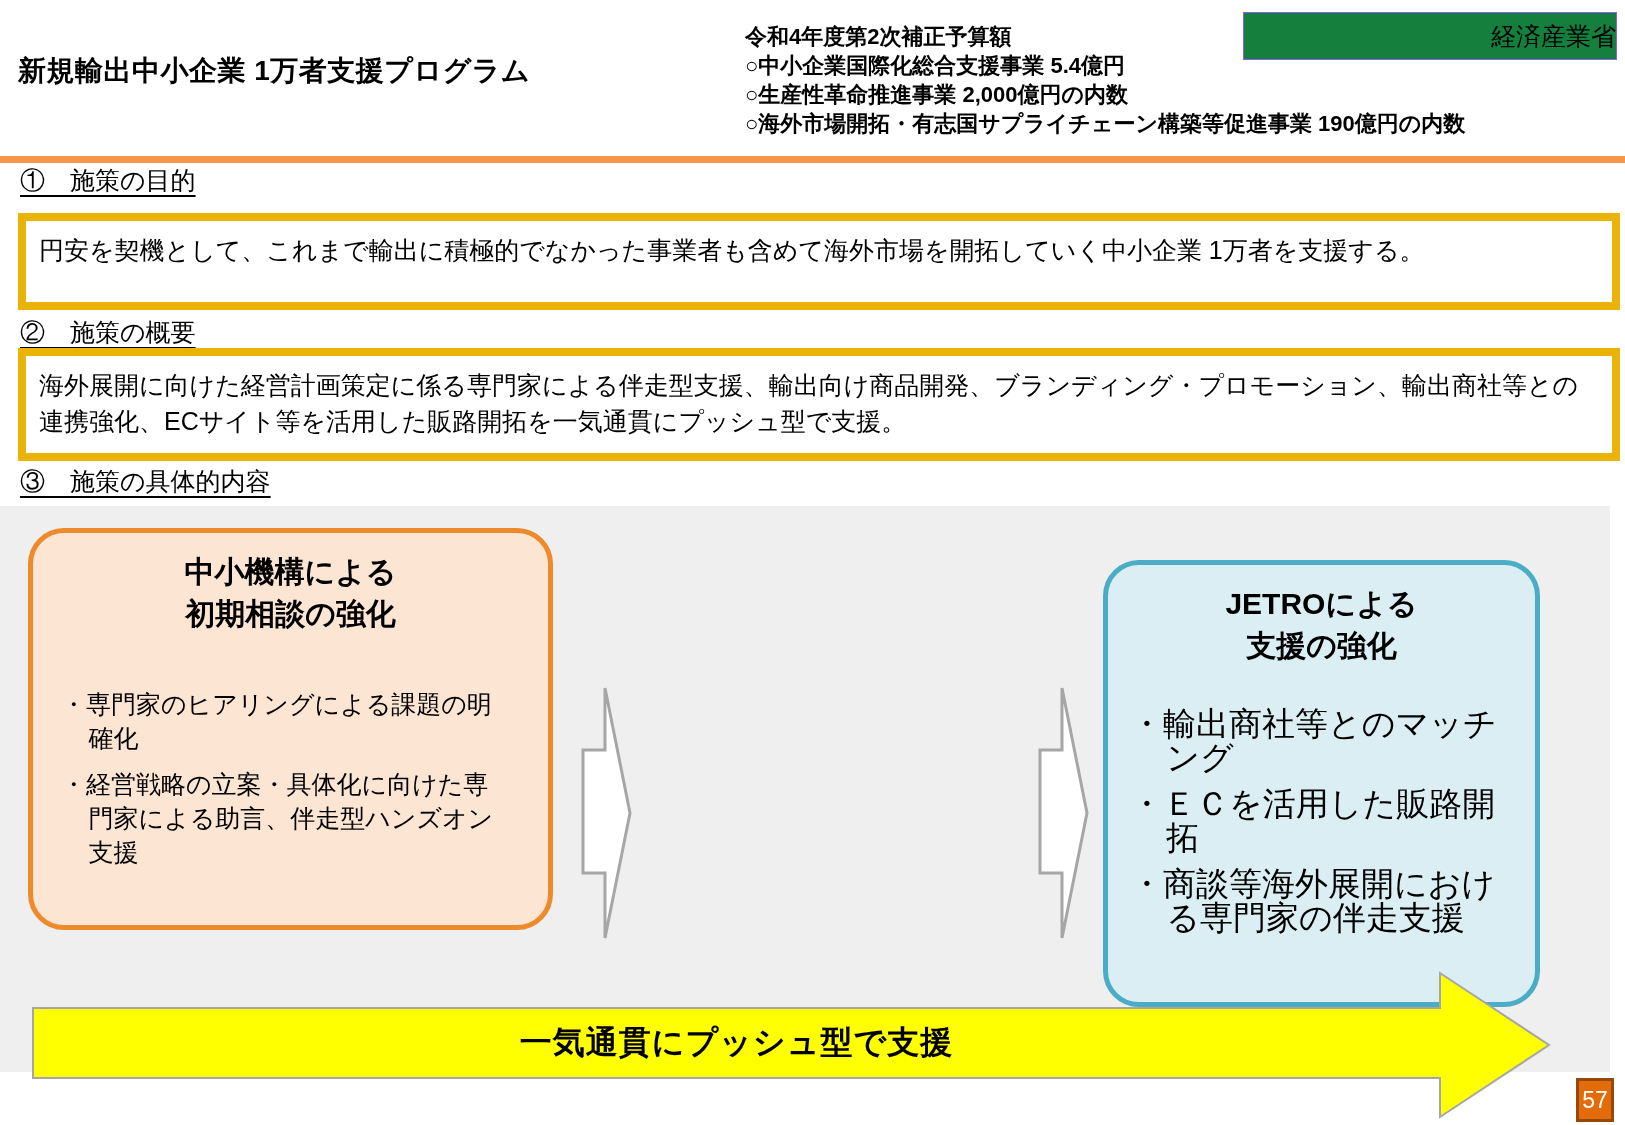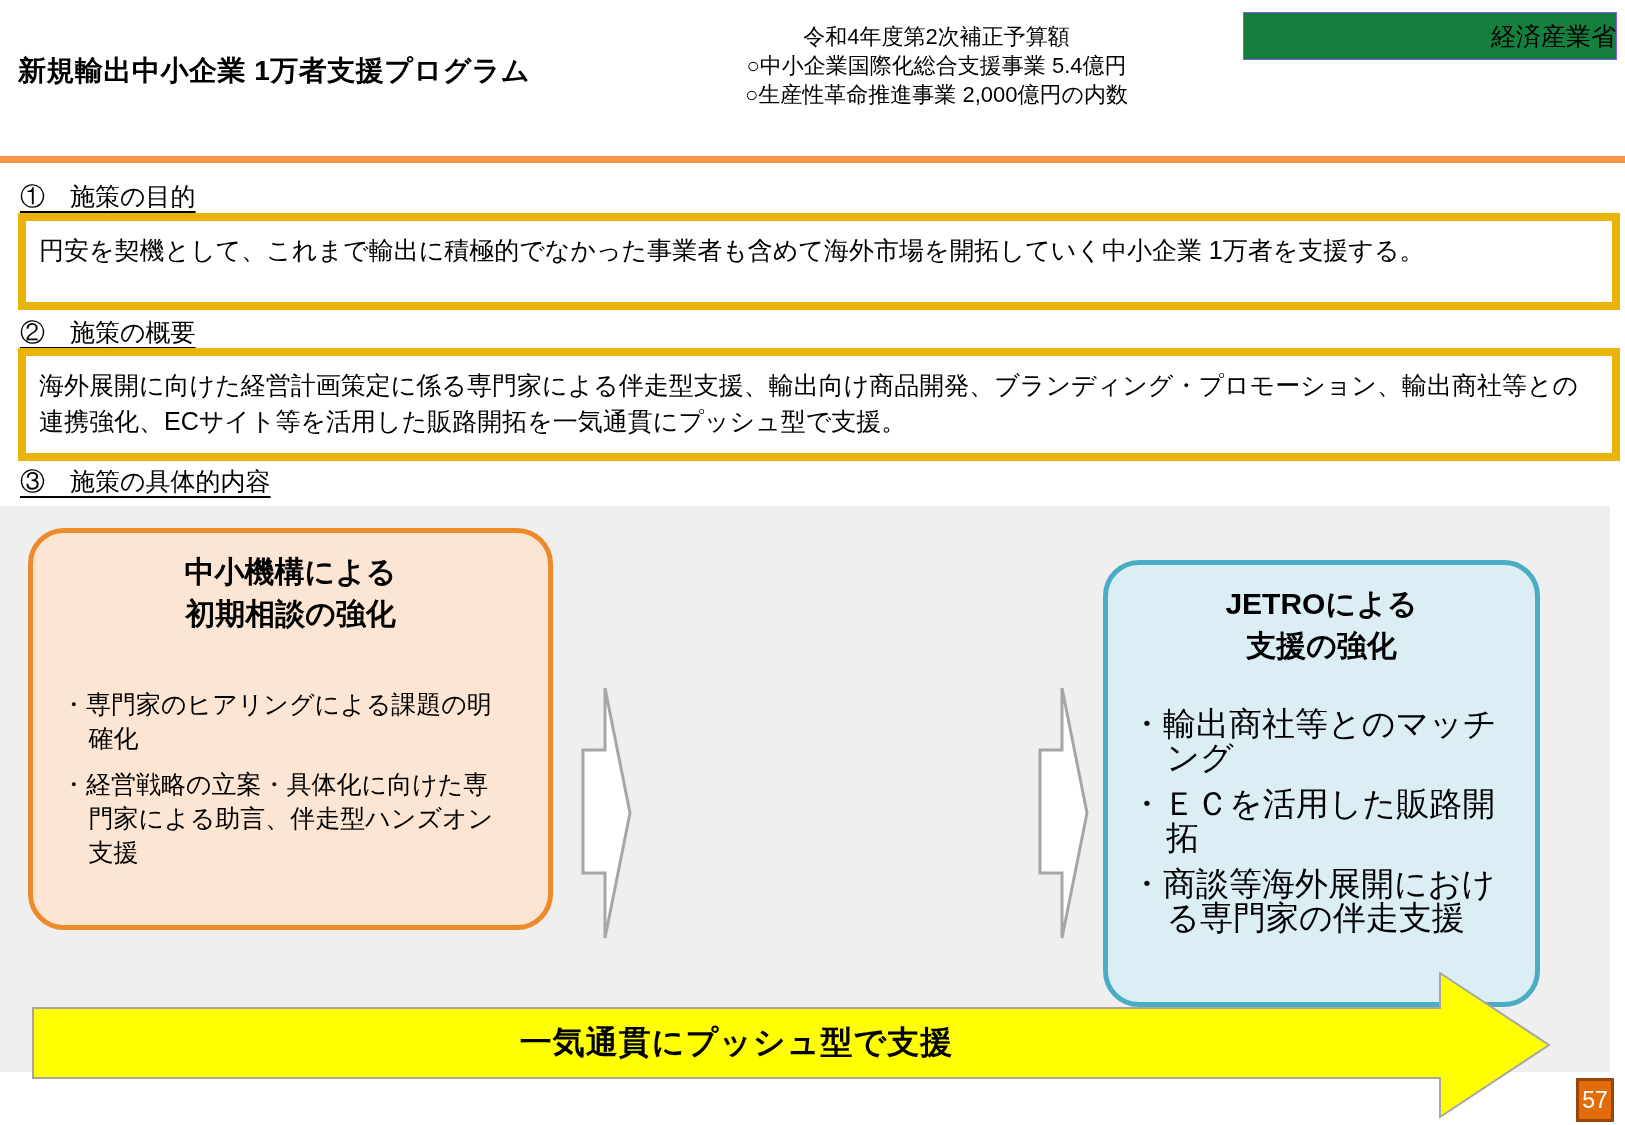--- a/index.html
+++ b/index.html
@@ -8,42 +8,42 @@
     width:1625px;height:1125px;
     background:#ffffff;
     font-family:"Liberation Sans",sans-serif;
     color:#000;
     overflow:hidden;
   }
   .abs{position:absolute;}
 
   
   .slide-title{left:18px;top:52px;font-size:28px;font-weight:bold;letter-spacing:.5px;}
-  .budget{left:745px;top:22px;font-size:22px;font-weight:normal;line-height:29px;white-space:nowrap;text-align:center;}
+  .budget{left:745px;top:22px;font-size:22px;font-weight:bold;line-height:29px;white-space:nowrap;}
   .ministry-box{
     left:1243px;top:12px;width:372px;height:46px;
     border:1px solid #8b5cf6;background:#15803d;
     display:flex;align-items:center;justify-content:flex-end;
     font-size:25px;
   }
   .divider{left:0;top:156px;width:1625px;height:7px;background:#F79646;}
 
   
   .sec-h{
     left:20px;font-size:25px;
     text-decoration:underline;
     text-underline-offset:6px;
   }
   .sec-box{
     left:18px;width:1560px;
     border:8px solid #eab308;background:#fff;
     font-size:25px;line-height:36px;
     padding:11px 13px;
   }
-  #sec1-h{top:180px;} #sec1-b{top:213px;height:59px;}
+  #sec1-h{top:164px;} #sec1-b{top:213px;height:59px;}
   #sec2-h{top:316px;} #sec2-b{top:348px;height:75px;}
   #sec3-h{top:465px;}
 
   
   .panel{left:0;top:506px;width:1610px;height:566px;background:#EFEFEF;}
 
   
   .card{
     position:absolute;
     border-radius:36px;
@@ -96,20 +96,21 @@
 <body>
 
 <div class="slide">
 
   <div class="abs slide-title">新規輸出中小企業 1万者支援プログラム</div>
 
   <div class="abs budget">
     <div>令和4年度第2次補正予算額</div>
     <div>○中小企業国際化総合支援事業 5.4億円</div>
     <div>○生産性革命推進事業 2,000億円の内数</div>
+    <div>○海外市場開拓・有志国サプライチェーン構築等促進事業 190億円の内数</div>
   </div>
 
   <div class="abs ministry-box">
     <span>経済産業省</span>
   </div>
 
   <div class="abs divider"></div>
 
   <div class="abs sec-h" id="sec1-h">①　施策の目的</div>
   <div class="abs sec-box" id="sec1-b">

